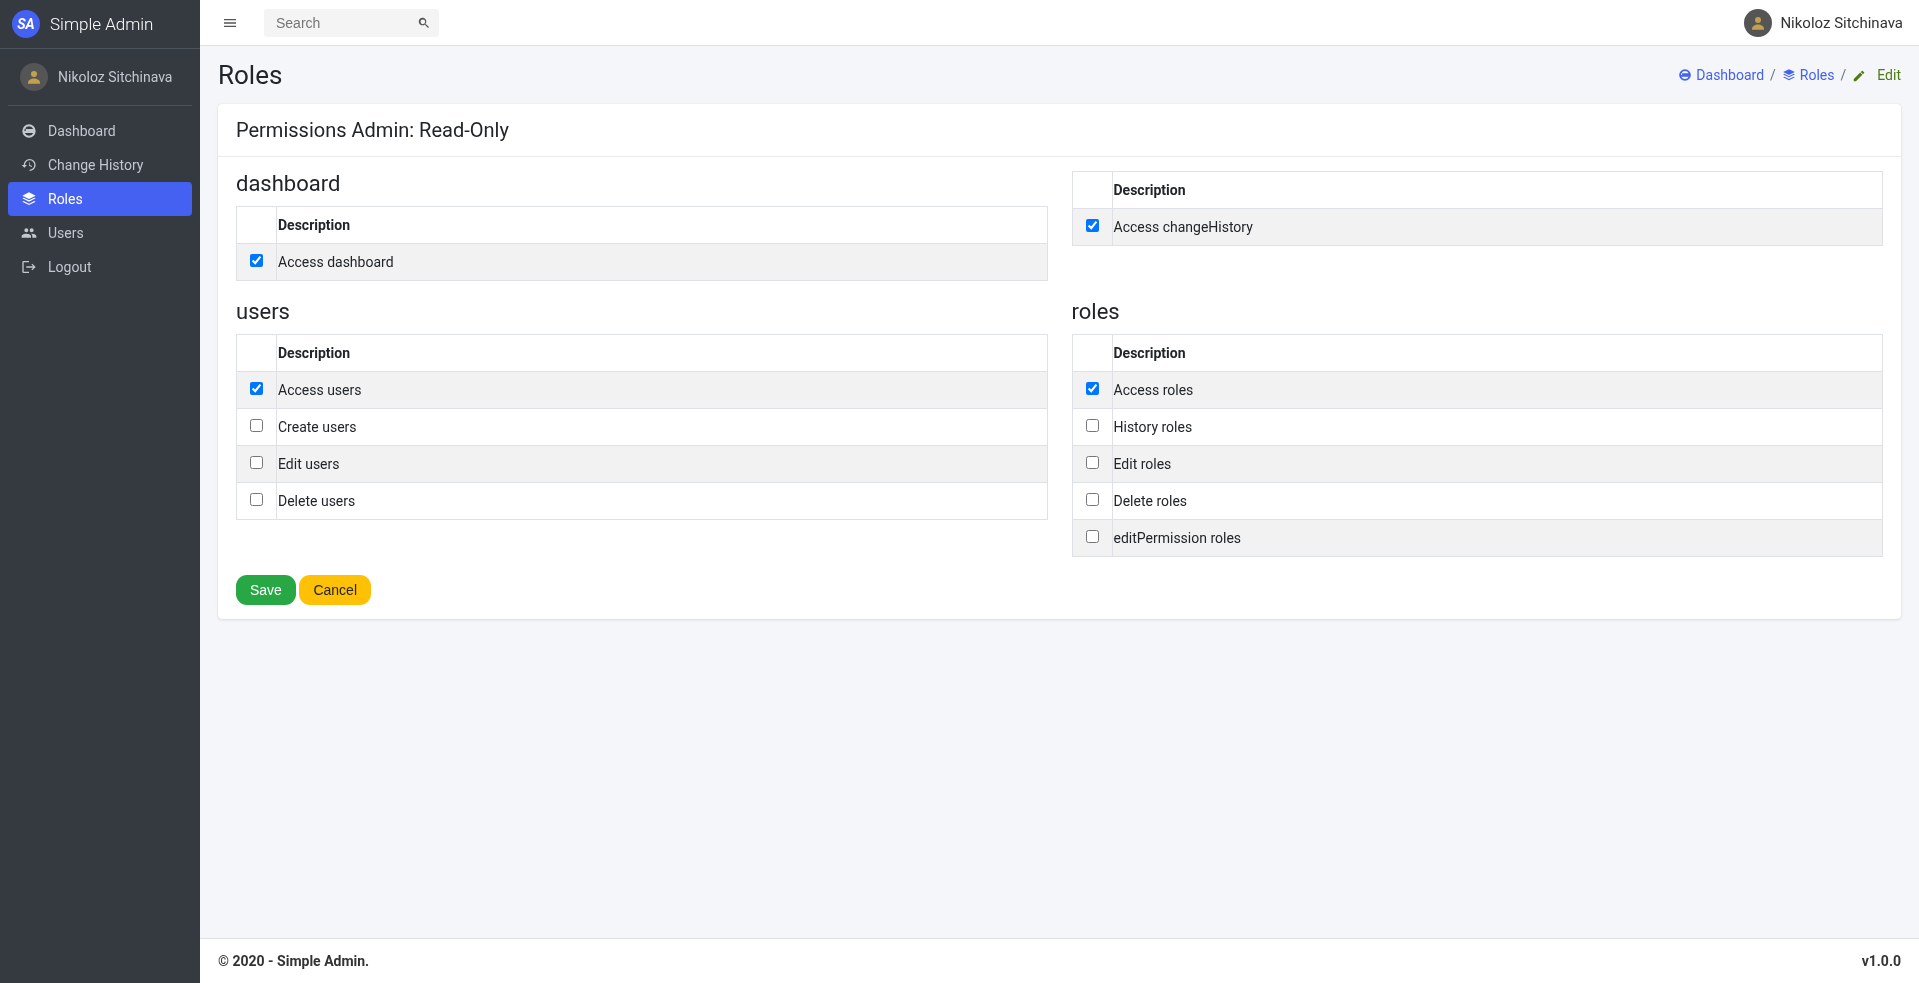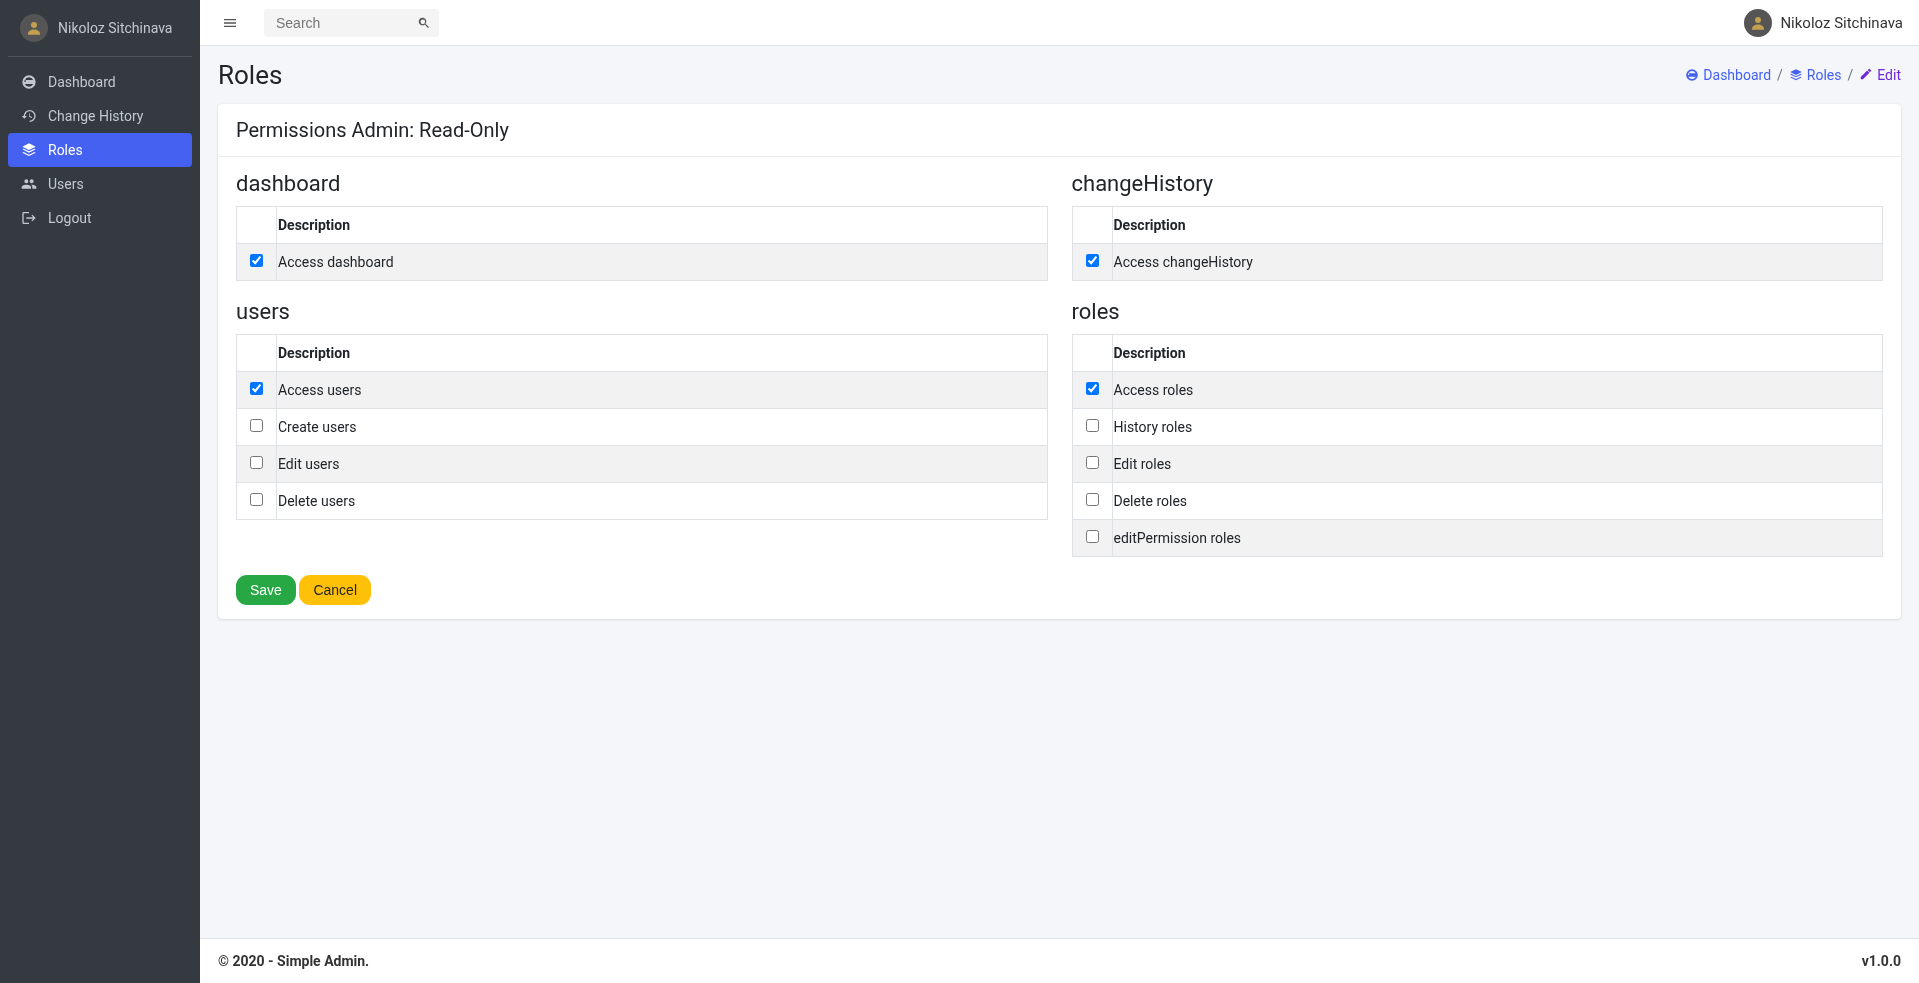--- a/index.html
+++ b/index.html
@@ -28,21 +28,21 @@
 .topnav-right { margin-left: auto; display: flex; align-items: center; }
 .topnav-avatar { width: 28px; height: 28px; border-radius: 50%; background: #555; margin-right: 8px; display:flex;align-items:center;justify-content:center; }
 .topnav-user { font-size: 15px; color: #333; }
 
 
 .content-header { display: flex; align-items: center; justify-content: space-between; padding: 14px 18px; }
 .page-title { font-size: 26px; font-weight: 400; }
 .breadcrumb { font-size: 14px; color: #6c757d; display: flex; align-items: center; gap: 6px; }
 .breadcrumb a { color: #4461F2; text-decoration: none; display: inline-flex; align-items: center; gap: 4px; }
 .breadcrumb .sep { color: #6c757d; }
-.breadcrumb .current { color: #6d28d9; display: inline-flex; align-items: flex-start; gap: 4px; }
+.breadcrumb .current { color: #4d7c0f; display: inline-flex; align-items: flex-end; gap: 11px; }
 
 
 .content { padding: 0 18px 18px; flex: 1; }
 .card { background: #fff; border-radius: 4px; box-shadow: 0 0 1px rgba(0,0,0,.125), 0 1px 3px rgba(0,0,0,.1); }
 .card-header { padding: 14px 18px; font-size: 20px; font-weight: 400; border-bottom: 1px solid rgba(0,0,0,.08); }
 .card-body { padding: 14px 18px; }
 
 .perm-row { display: flex; gap: 24px; flex-wrap: wrap; }
 .perm-col { flex: 1; min-width: 300px; }
 .perm-title { font-size: 22px; font-weight: 400; margin-bottom: 10px; }
@@ -62,20 +62,24 @@
 .footer b { color: #333; }
 
 svg { display: block; }
 </style>
 </head>
 <body>
 
 <div class="wrapper">
 
   <aside class="sidebar">
+    <div class="brand">
+      <div class="brand-logo">SA</div>
+      <span>Simple Admin</span>
+    </div>
     <div class="user-panel">
       <div class="user-avatar">
         <svg viewBox="0 0 24 24" fill="#c2a050">
             <circle cx="12" cy="8" r="4"></circle>
             <path d="M4 20c0-4 4-6 8-6s8 2 8 6v1H4z"></path>
           </svg>
       </div>
       <span>Nikoloz Sitchinava</span>
     </div>
     <ul class="nav">
@@ -197,21 +201,20 @@
                   </thead>
                 <tbody>
                     <tr>
                       <td class="check-col"><input type="checkbox" checked="" style=""></td>
                       <td>Access dashboard</td>
                     </tr>
                   </tbody>
               </table>
             </div>
             <div class="perm-col">
-              <h3 class="perm-title">changeHistory</h3>
               <table class="perm-table">
                 <thead>
                     <tr>
                   <th class="check-col"></th>
                   <th>Description</th>
                 </tr>
                   </thead>
                 <tbody>
                     <tr>
                       <td class="check-col"><input type="checkbox" checked="" style=""></td>

